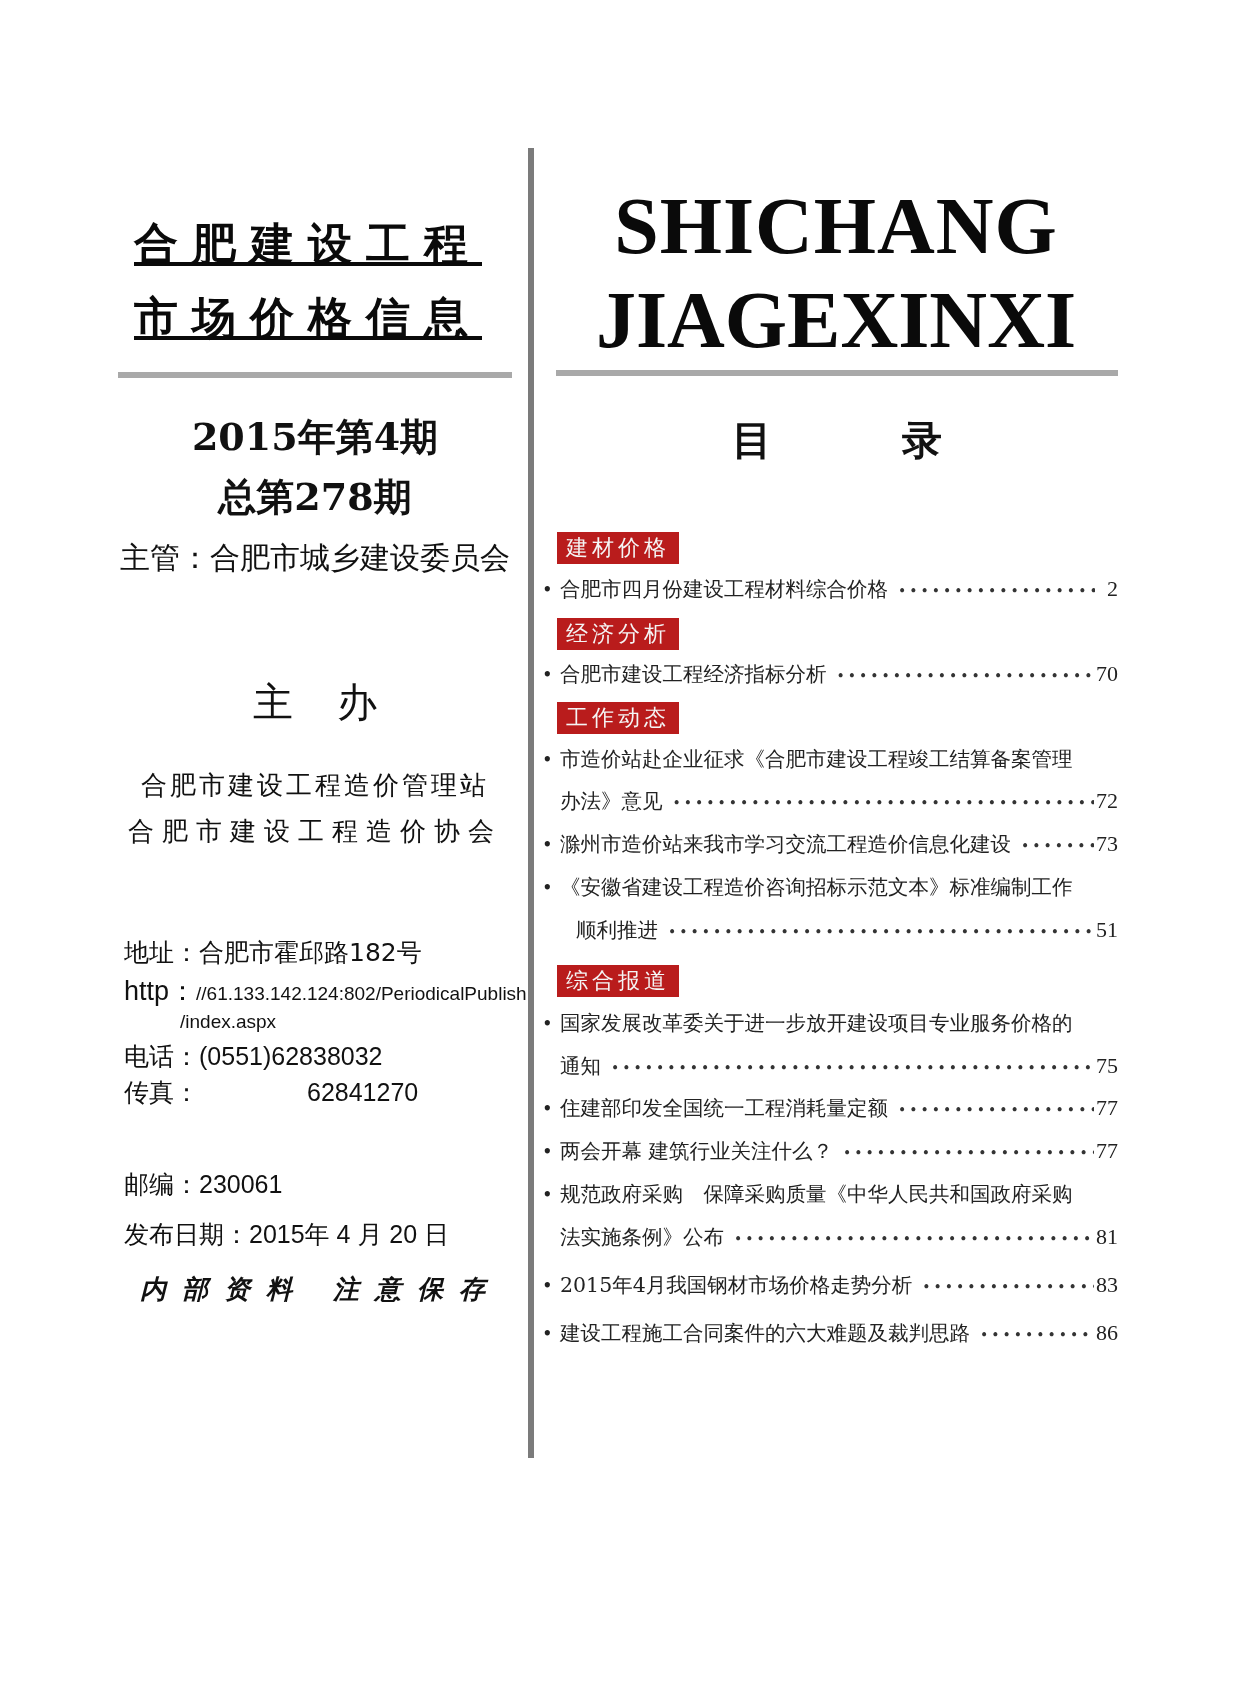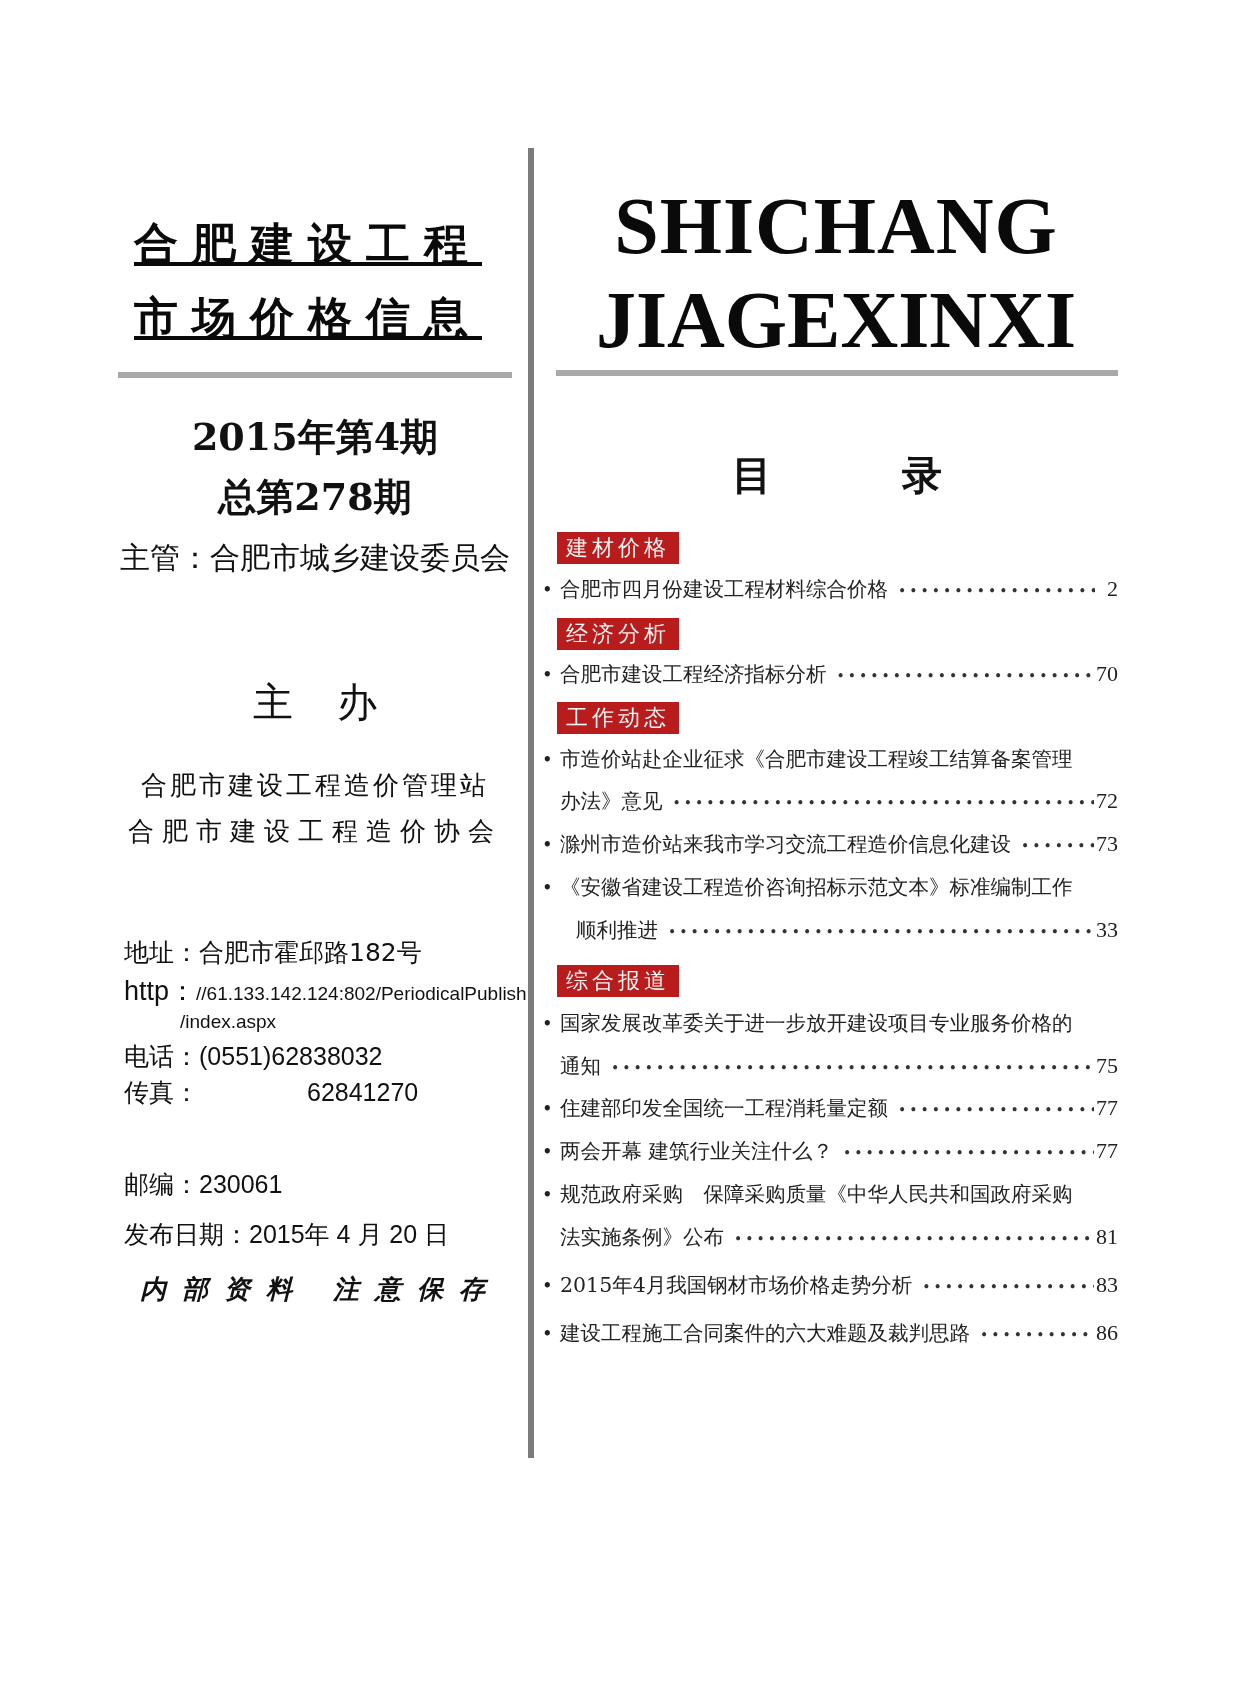--- a/index.html
+++ b/index.html
@@ -130,21 +130,21 @@
 <div class="abs info" style="top:1222px;">
   <span class="lbl">发布日期：</span><span>2015年 4 月 20 日</span>
 </div>
 <div class="abs notice" style="top:1276px;">内部资料  注意保存</div>
 
 <div class="abs vdivider"></div>
 
 <div class="abs en-title en1" style="top:186px;">SHICHANG</div>
 <div class="abs en-title en2" style="top:280px;">JIAGEXINXI</div>
 <div class="abs rule-right"></div>
-<div class="abs toc-heading" style="top:456px;font-family:Liberation Serif, serif;">目录</div>
+<div class="abs toc-heading" style="top:420px;">目录</div>
 
 <div class="abs cat" style="top:532px;">建材价格</div>
 <div class="abs entry" style="top:574px;">
   <span class="bullet">•</span>
   <span class="text">合肥市四月份建设工程材料综合价格</span>
   <span class="leader"></span>
   <span class="page gap">2</span>
 </div>
 
 <div class="abs cat" style="top:618px;">经济分析</div>
@@ -171,21 +171,21 @@
   <span class="leader"></span>
   <span class="page">73</span>
 </div>
 <div class="abs entry" style="top:872px;">
   <span class="bullet">•</span>
   <span class="text">《安徽省建设工程造价咨询招标示范文本》标准编制工作</span>
 </div>
 <div class="abs entry cont2" style="top:915px;">
   <span class="text">顺利推进</span>
   <span class="leader"></span>
-  <span class="page">33</span>
+  <span class="page">51</span>
 </div>
 
 <div class="abs cat" style="top:965px;">综合报道</div>
 <div class="abs entry" style="top:1008px;">
   <span class="bullet">•</span>
   <span class="text">国家发展改革委关于进一步放开建设项目专业服务价格的</span>
 </div>
 <div class="abs entry cont" style="top:1051px;">
   <span class="text">通知</span>
   <span class="leader"></span>

